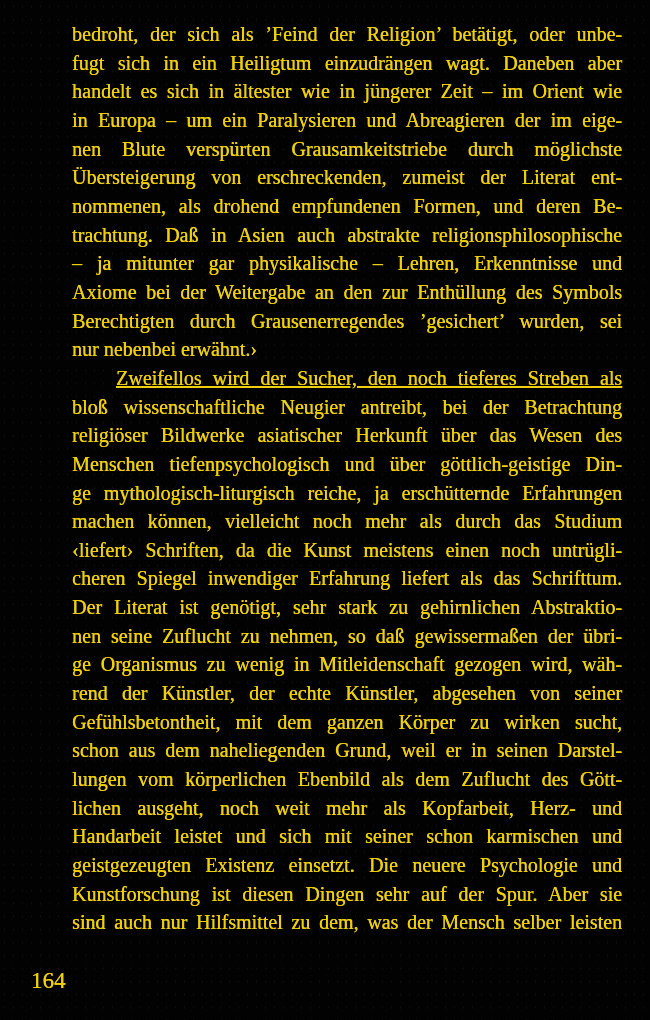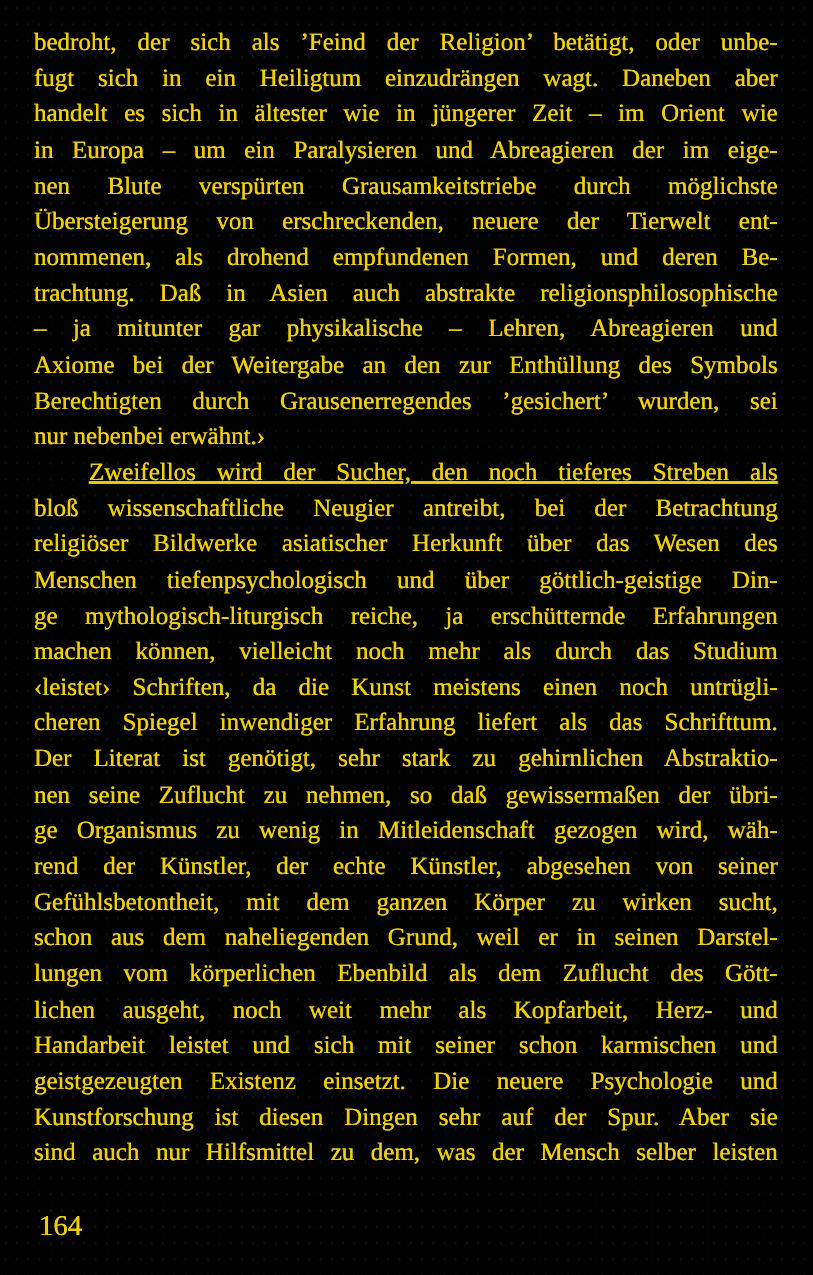--- a/index.html
+++ b/index.html
@@ -33,20 +33,21 @@
     width: 595px;
     color: var(--ink-color, #eecf0a);
     font-size: 20px;
     line-height: 28.65px;
     text-shadow: 0.35px 0 currentColor;
   }
   .line {
     text-align: justify;
     text-align-last: justify;
     white-space: normal;
+    margin-left: 45px;
   }
   .line.no-justify {
     text-align: right;
     text-align-last: left;
   }
   .line.indent {
     text-indent: 44px;
     text-decoration: underline;
   }
   .page-number {
@@ -63,34 +64,34 @@
 <body style="--ink-color: #eecf0a; --bg-color: #020202;">
 
 <div class="page">
   <div class="text-block">
 
   <div class="line">bedroht, der sich als ’Feind der Religion’ betätigt, oder unbe-</div>
       <div class="line">fugt sich in ein Heiligtum einzudrängen wagt. Daneben aber</div>
       <div class="line">handelt es sich in ältester wie in jüngerer Zeit – im Orient wie</div>
       <div class="line">in Europa – um ein Paralysieren und Abreagieren der im eige-</div>
       <div class="line">nen Blute verspürten Grausamkeitstriebe durch möglichste</div>
-      <div class="line">Übersteigerung von erschreckenden, neuere der Tierwelt ent-</div>
+      <div class="line">Übersteigerung von erschreckenden, zumeist der Literat ent-</div>
       <div class="line">nommenen, als drohend empfundenen Formen, und deren Be-</div>
       <div class="line">trachtung. Daß in Asien auch abstrakte religionsphilosophische</div>
-      <div class="line">– ja mitunter gar physikalische – Lehren, Abreagieren und</div>
+      <div class="line">– ja mitunter gar physikalische – Lehren, Erkenntnisse und</div>
       <div class="line">Axiome bei der Weitergabe an den zur Enthüllung des Symbols</div>
       <div class="line">Berechtigten durch Grausenerregendes ’gesichert’ wurden, sei</div>
       <div class="line no-justify">nur nebenbei erwähnt.›</div>
       <div class="line indent">Zweifellos wird der Sucher, den noch tieferes Streben als</div>
       <div class="line">bloß wissenschaftliche Neugier antreibt, bei der Betrachtung</div>
       <div class="line">religiöser Bildwerke asiatischer Herkunft über das Wesen des</div>
       <div class="line">Menschen tiefenpsychologisch und über göttlich-geistige Din-</div>
       <div class="line">ge mythologisch-liturgisch reiche, ja erschütternde Erfahrungen</div>
       <div class="line">machen können, vielleicht noch mehr als durch das Studium</div>
-      <div class="line">‹leistet› Schriften, da die Kunst meistens einen noch untrügli-</div>
+      <div class="line">‹liefert› Schriften, da die Kunst meistens einen noch untrügli-</div>
       <div class="line">cheren Spiegel inwendiger Erfahrung liefert als das Schrifttum.</div>
       <div class="line">Der Literat ist genötigt, sehr stark zu gehirnlichen Abstraktio-</div>
       <div class="line">nen seine Zuflucht zu nehmen, so daß gewissermaßen der übri-</div>
       <div class="line">ge Organismus zu wenig in Mitleidenschaft gezogen wird, wäh-</div>
       <div class="line">rend der Künstler, der echte Künstler, abgesehen von seiner</div>
       <div class="line">Gefühlsbetontheit, mit dem ganzen Körper zu wirken sucht,</div>
       <div class="line">schon aus dem naheliegenden Grund, weil er in seinen Darstel-</div>
       <div class="line">lungen vom körperlichen Ebenbild als dem Zuflucht des Gött-</div>
       <div class="line">lichen ausgeht, noch weit mehr als Kopfarbeit, Herz- und</div>
       <div class="line">Handarbeit leistet und sich mit seiner schon karmischen und</div>

